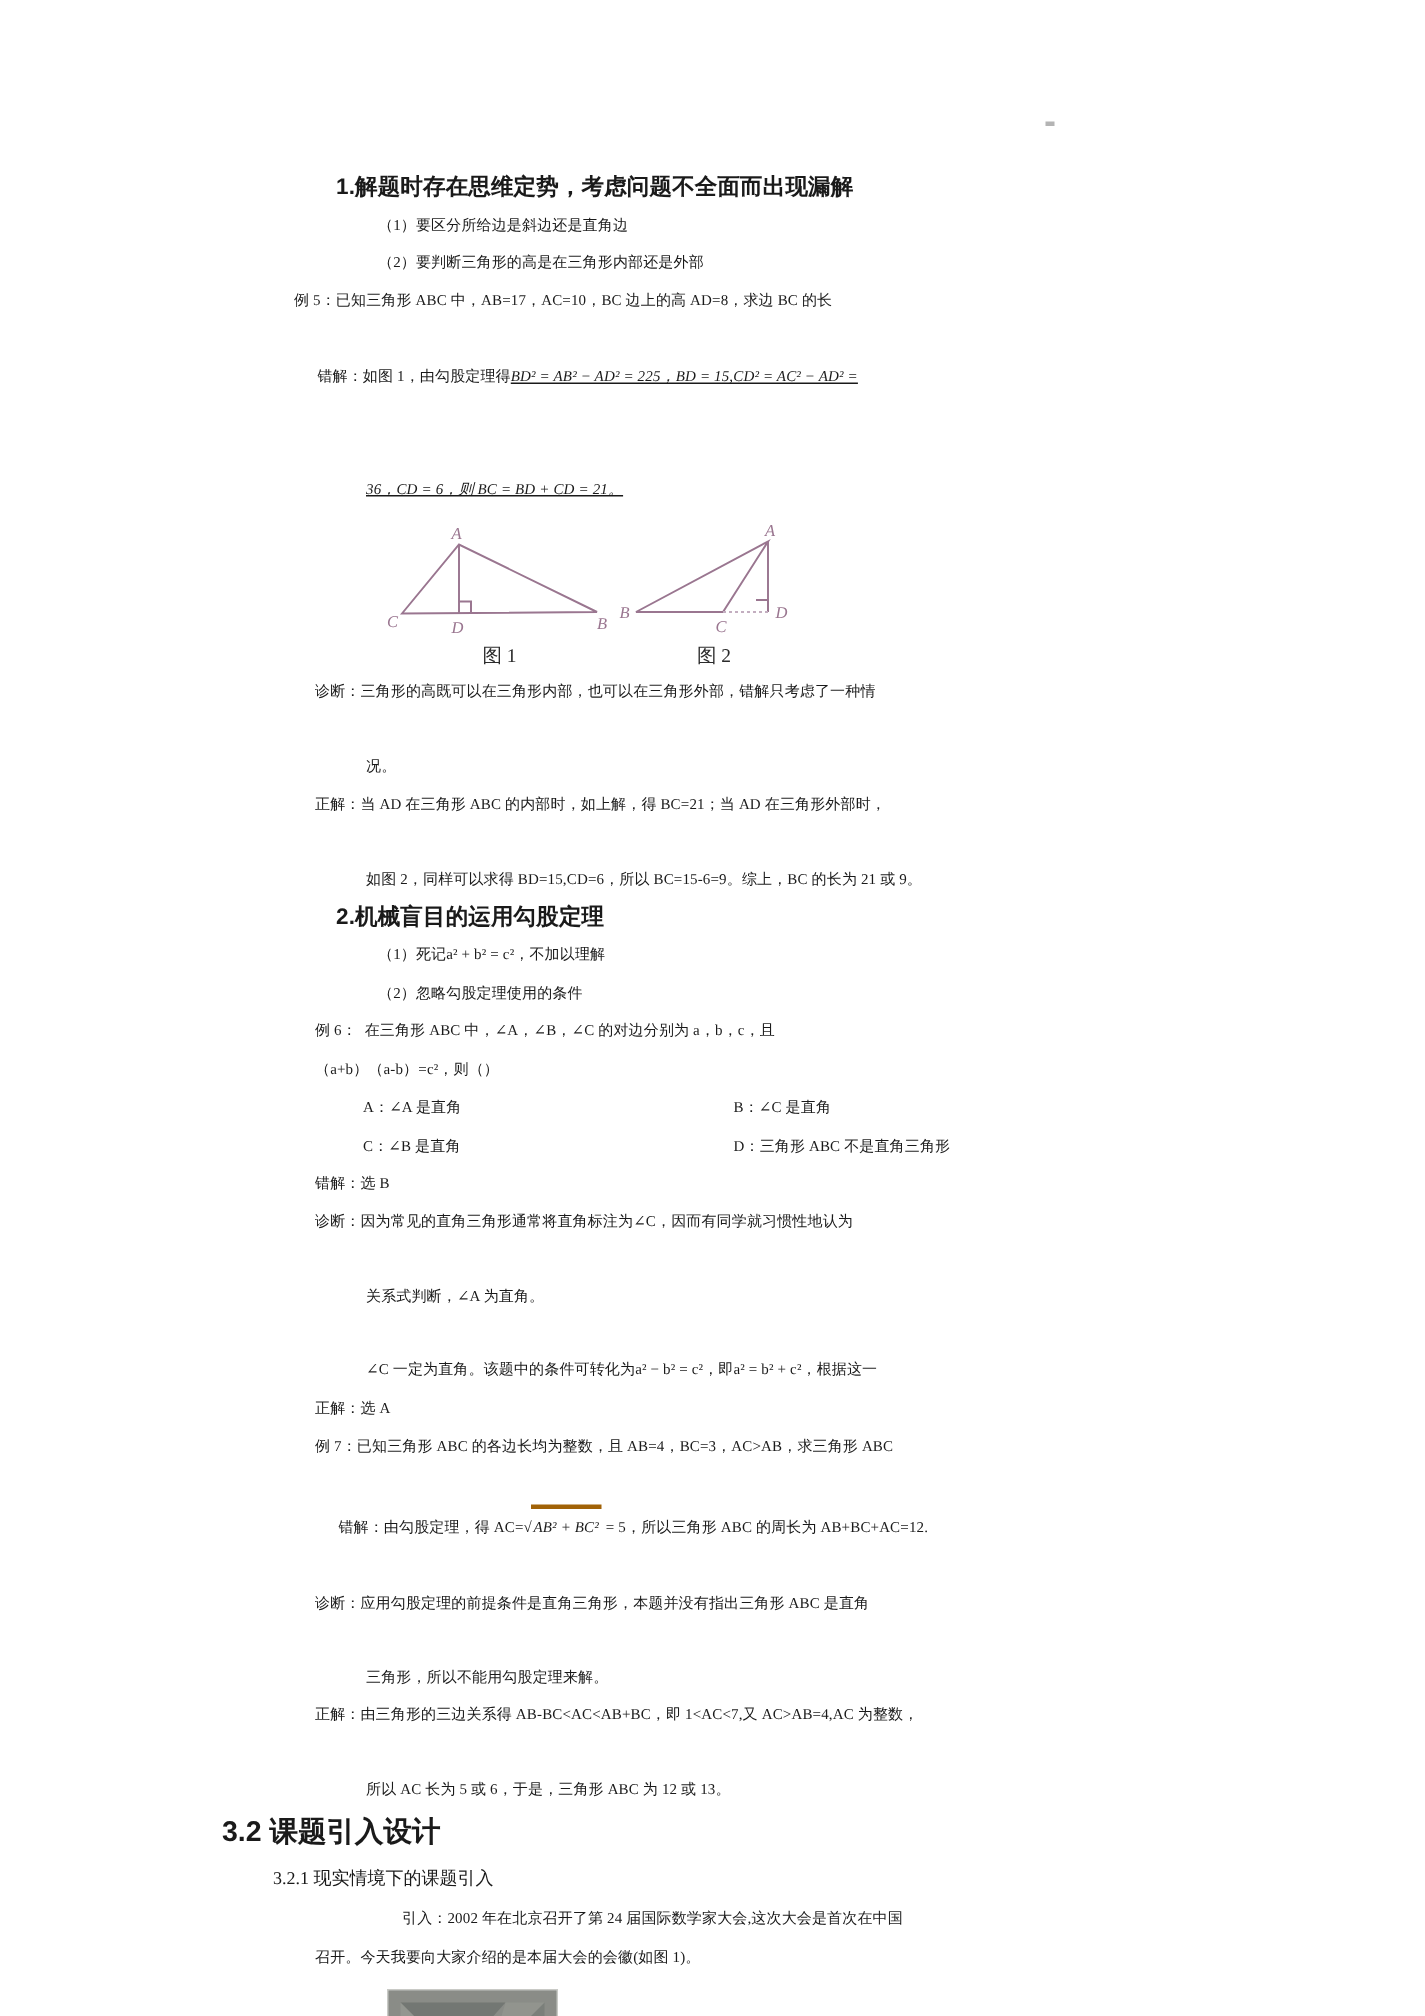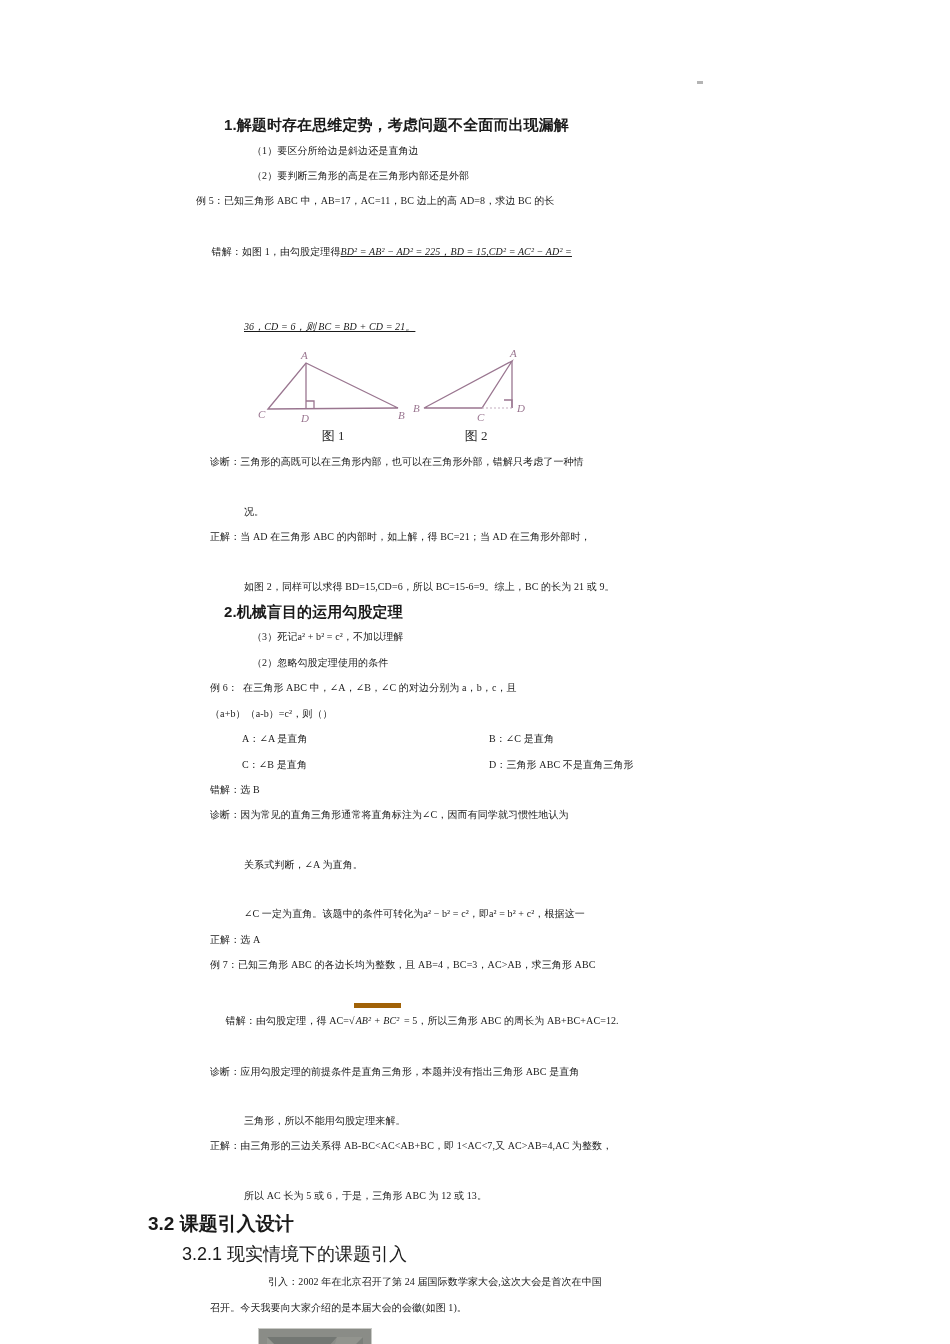--- a/index.html
+++ b/index.html
@@ -69,21 +69,21 @@
     padding-left: 48px;
     margin-top: 24px;
   }
   .mathspan { font-style: italic; text-decoration: underline; }
   .sqrt-wrap {
     display: inline-block;
     position: relative;
     font-style: italic;
   }
   .sqrt-wrap .bar {
-    border-top: 5px solid #a16207;
+    border-top: 3px solid #a16207;
     padding: 0 2px;
     display: inline-block;
     margin-left: -1px;
   }
   .radical { font-style: normal; }
 
   
   .figwrap {
     position: relative;
     height: 104px;
@@ -101,22 +101,22 @@
 
   
   .h-32 {
     font-family: "Liberation Sans", "DejaVu Sans", sans-serif;
     font-size: 19px;
     font-weight: bold;
     line-height: 31px;
     margin-left: -48px;
   }
   .h-321 {
-    font-family: Liberation Sans, sans-serif;
-    font-size: 18px;
+    font-family: Liberation Serif, serif;
+    font-size: 12px;
     line-height: 30px;
     margin-left: -14px;
   }
   .intro-line { padding-left: 72px; }
   .intro-line2 { padding-left: 14px; }
 
   
   .emblem-block {
     margin-top: 8px;
     margin-left: 62px;
@@ -145,21 +145,21 @@
 
   <div class="topmark"></div>
 
   <div class="body-col">
 
     <div class="line bold-head">1.解题时存在思维定势，考虑问题不全面而出现漏解</div>
 
     <div class="line sub-item">（1）要区分所给边是斜边还是直角边</div>
     <div class="line sub-item">（2）要判断三角形的高是在三角形内部还是外部</div>
 
-    <div class="line">例 5：已知三角形 ABC 中，AB=17，AC=11，BC 边上的高 AD=8，求边 BC 的长</div>
+    <div class="line">例 5：已知三角形 ABC 中，AB=17，AC=10，BC 边上的高 AD=8，求边 BC 的长</div>
 
     <div class="line">
       <span>错解：如图 1，由勾股定理得</span><span class="mathspan">BD² = AB² − AD² = 225，BD = 15,CD² = AC² − AD² =</span>
     </div>
     <div class="line hang2 mathspan">36，CD = 6，则 BC = BD + CD = 21。</div>
 
     <div class="figwrap">
 
       <div class="fig1">
         <svg width="150" height="78" viewBox="0 0 150 78">
@@ -194,21 +194,21 @@
 
     </div>
 
     <div class="line hang">诊断：三角形的高既可以在三角形内部，也可以在三角形外部，错解只考虑了一种情</div>
     <div class="line hang2">况。</div>
     <div class="line hang">正解：当 AD 在三角形 ABC 的内部时，如上解，得 BC=21；当 AD 在三角形外部时，</div>
     <div class="line hang2">如图 2，同样可以求得 BD=15,CD=6，所以 BC=15-6=9。综上，BC 的长为 21 或 9。</div>
 
     <div class="line bold-head">2.机械盲目的运用勾股定理</div>
 
-    <div class="line sub-item">（3）死记a² + b² = c²，不加以理解</div>
+    <div class="line sub-item">（1）死记a² + b² = c²，不加以理解</div>
     <div class="line sub-item">（2）忽略勾股定理使用的条件</div>
 
     <div class="line ex-line">例 6：  在三角形 ABC 中，∠A，∠B，∠C 的对边分别为 a，b，c，且</div>
     <div class="line ex-line">（a+b）（a-b）=c²，则（）</div>
 
     <div class="line opt-row">
       <span class="opt-a">A：∠A 是直角</span>
       <span>B：∠C 是直角</span>
     </div>
     <div class="line opt-row">

